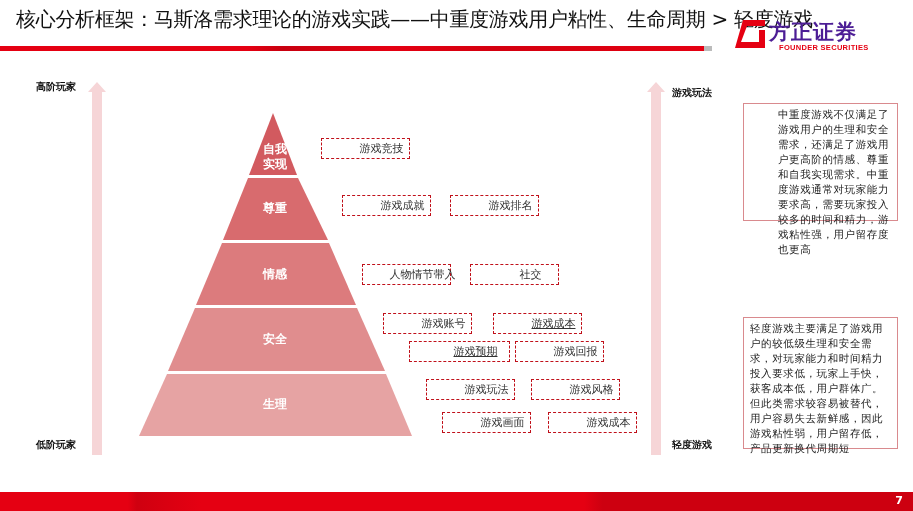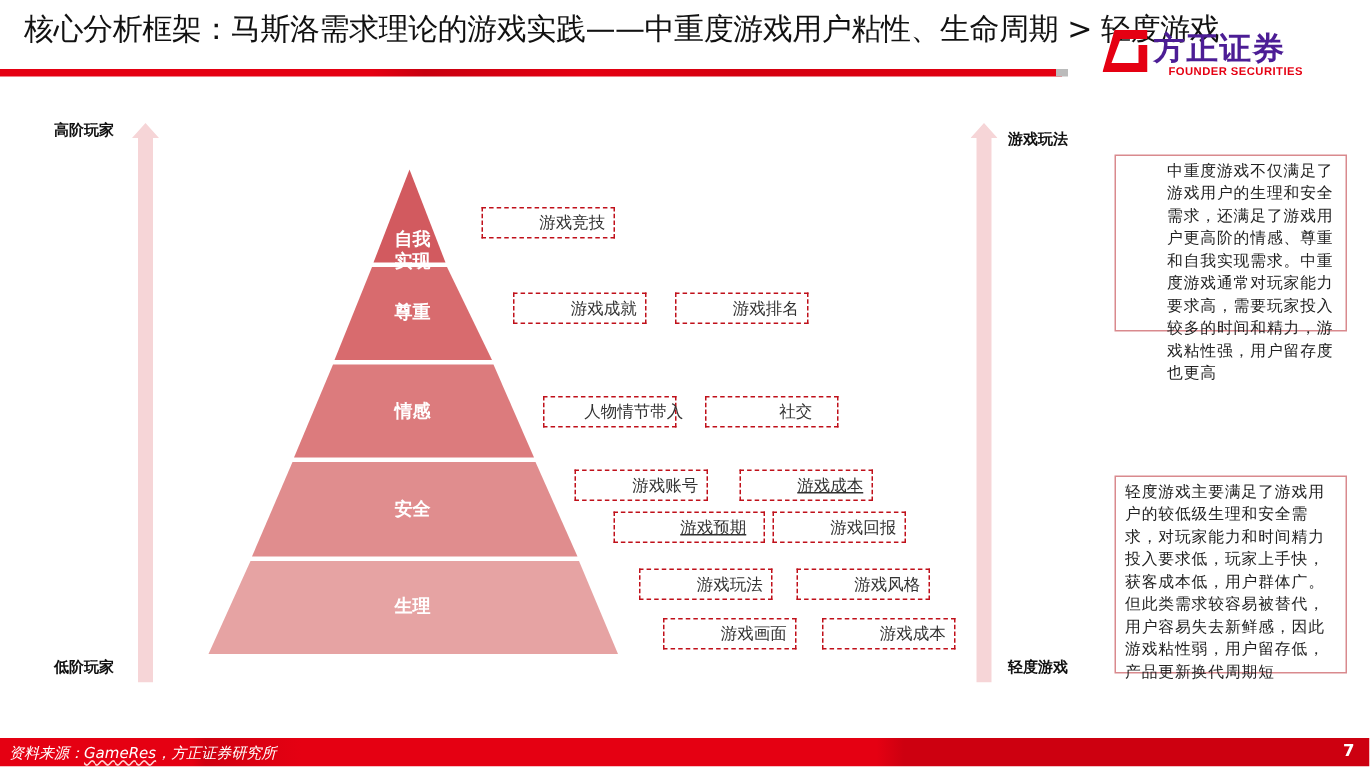--- a/index.html
+++ b/index.html
@@ -57,21 +57,21 @@
 <div class="axis-label" style="left:672px; top:86px;">游戏玩法</div>
 <div class="axis-label" style="left:672px; top:438px;text-align:center;">轻度游戏</div>
 
 <svg class="pyramid" viewBox="0 0 913 511">
   <polygon points="273,113 249,175 297,175" fill="#d25a5f"></polygon>
   <polygon points="248,178 298,178 328,240 223,240" fill="#d86b6e"></polygon>
   <polygon points="222,243 329,243 356,305 196,305" fill="#dc7b7d"></polygon>
   <polygon points="195,308 357,308 385,371 168,371" fill="#e08d8e"></polygon>
   <polygon points="167,374 386,374 412,436 139,436" fill="#e6a3a3"></polygon>
 </svg>
-<div class="layer-label" style="left:275px; top:152px;">
+<div class="layer-label" style="left:275px; top:142px;">
   <div>自我</div>
   <div>实现</div>
 </div>
 <div class="layer-label" style="left:275px; top:201px;">尊重</div>
 <div class="layer-label" style="left:275px; top:267px;">情感</div>
 <div class="layer-label" style="left:275px; top:332px;">安全</div>
 <div class="layer-label" style="left:275px; top:397px;">生理</div>
 
 <div class="tag" style="left:321px; top:138px; width:89px;">游戏竞技</div>
 
@@ -88,17 +88,14 @@
 
 <div class="tag" style="left:426px; top:379px; width:89px;">游戏玩法</div>
 <div class="tag" style="left:531px; top:379px; width:89px;">游戏风格</div>
 <div class="tag" style="left:442px; top:412px; width:89px;">游戏画面</div>
 <div class="tag" style="left:548px; top:412px; width:89px;">游戏成本</div>
 
 <div class="desc" style="left:743px; top:103px; width:155px; height:118px;padding-left:34px;">中重度游戏不仅满足了游戏用户的生理和安全需求，还满足了游戏用户更高阶的情感、尊重和自我实现需求。中重度游戏通常对玩家能力要求高，需要玩家投入较多的时间和精力，游戏粘性强，用户留存度也更高</div>
 <div class="desc" style="left:743px; top:317px; width:155px; height:132px;">轻度游戏主要满足了游戏用户的较低级生理和安全需求，对玩家能力和时间精力投入要求低，玩家上手快，获客成本低，用户群体广。但此类需求较容易被替代，用户容易失去新鲜感，因此游戏粘性弱，用户留存低，产品更新换代周期短</div>
 
 <div class="footer">
-  <div class="footer-src">
-    <span>资料来源：</span><span class="link">GameRes</span><span>，方正证券研究所</span>
-  </div>
   <div class="page-num">7</div>
 </div>
 
 </body></html>

